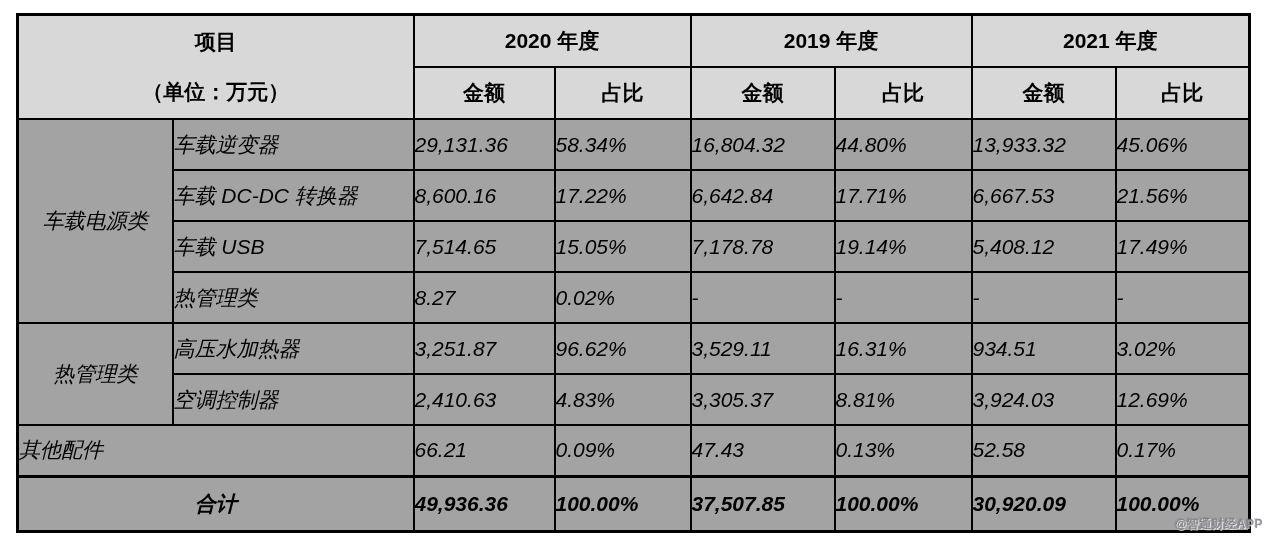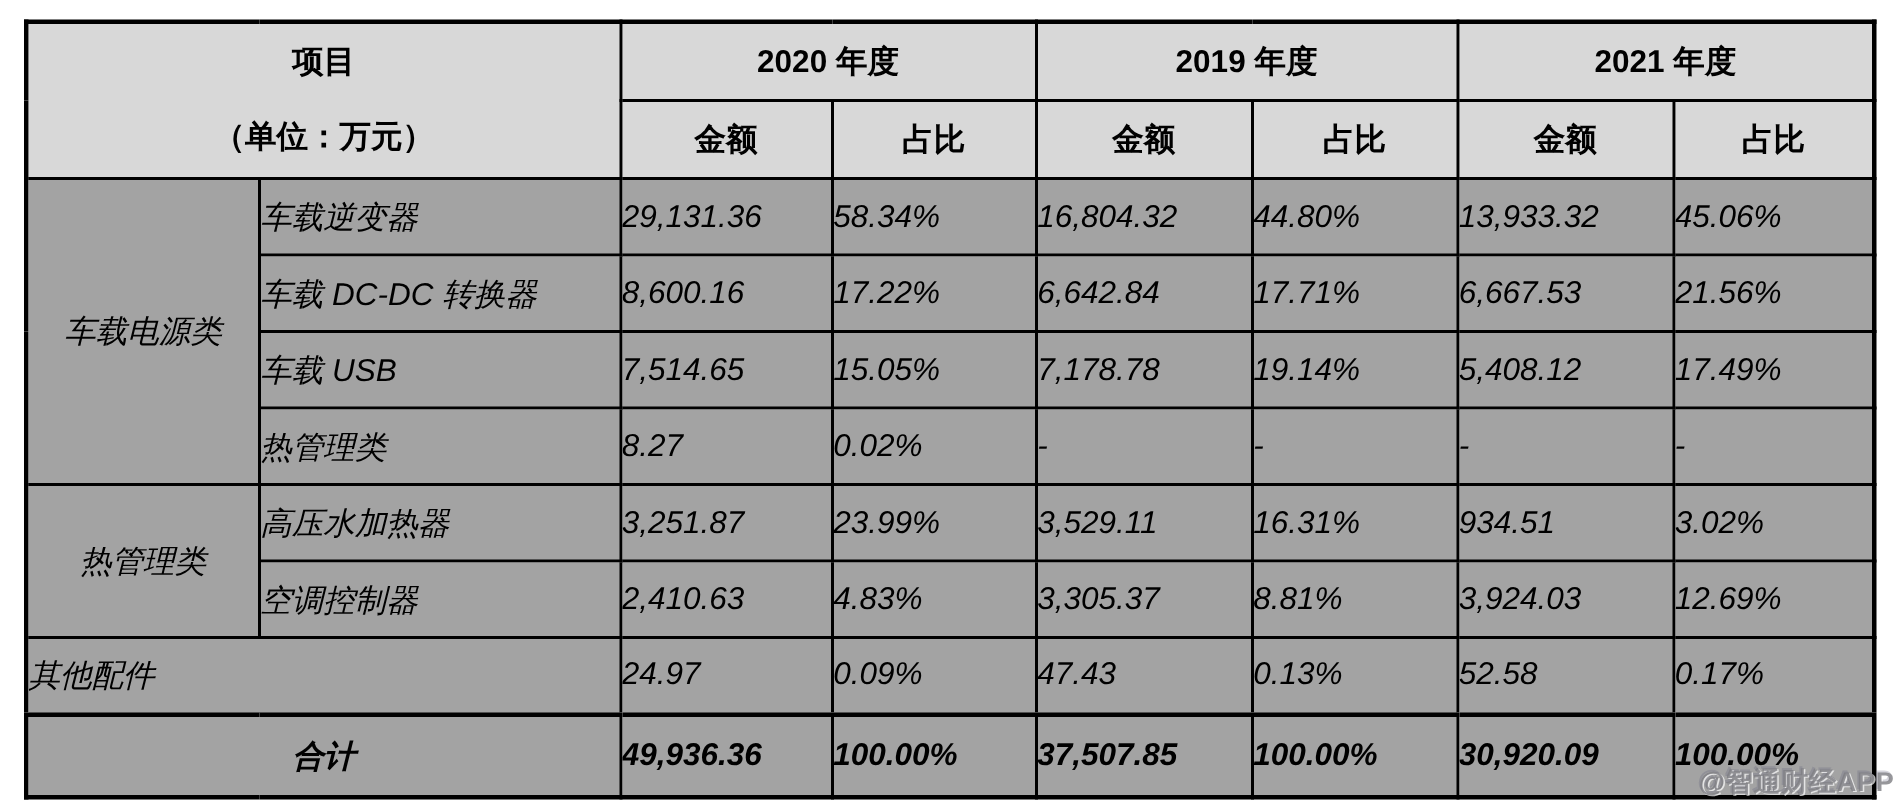--- a/index.html
+++ b/index.html
@@ -69,21 +69,21 @@
     margin-top: 14px;
   }
   tr.total-row td.total-label {
     text-align: center;
     padding-left: 0;
   }
   .watermark {
     position: absolute;
     right: 3px;
     bottom: 7px;
-    font-size: 18px;
+    font-size: 12px;
     font-weight: bold;
     color: rgba(125, 125, 130, 0.8);
     text-shadow: 1px 1px 0 rgba(255,255,255,0.7), -1px -1px 0 rgba(90,90,120,0.25);
     letter-spacing: 0.5px;
   }
 </style>
 </head>
 <body>
 
 <div class="page">
@@ -153,38 +153,38 @@
         <td class="num">0.02%</td>
         <td class="num">-</td>
         <td class="num">-</td>
         <td class="num">-</td>
         <td class="num">-</td>
       </tr>
       <tr>
         <td rowspan="2" class="group">热管理类</td>
         <td class="label">高压水加热器</td>
         <td class="num">3,251.87</td>
-        <td class="num">23.99%</td>
+        <td class="num">96.62%</td>
         <td class="num">3,529.11</td>
         <td class="num">16.31%</td>
         <td class="num">934.51</td>
         <td class="num">3.02%</td>
       </tr>
       <tr>
         <td class="label">空调控制器</td>
         <td class="num">2,410.63</td>
         <td class="num">4.83%</td>
         <td class="num">3,305.37</td>
         <td class="num">8.81%</td>
         <td class="num">3,924.03</td>
         <td class="num">12.69%</td>
       </tr>
       <tr>
         <td colspan="2" class="label">其他配件</td>
-        <td class="num">24.97</td>
+        <td class="num">66.21</td>
         <td class="num">0.09%</td>
         <td class="num">47.43</td>
         <td class="num">0.13%</td>
         <td class="num">52.58</td>
         <td class="num">0.17%</td>
       </tr>
       <tr class="total-row">
         <td colspan="2" class="total-label">合计</td>
         <td class="num">49,936.36</td>
         <td class="num">100.00%</td>

